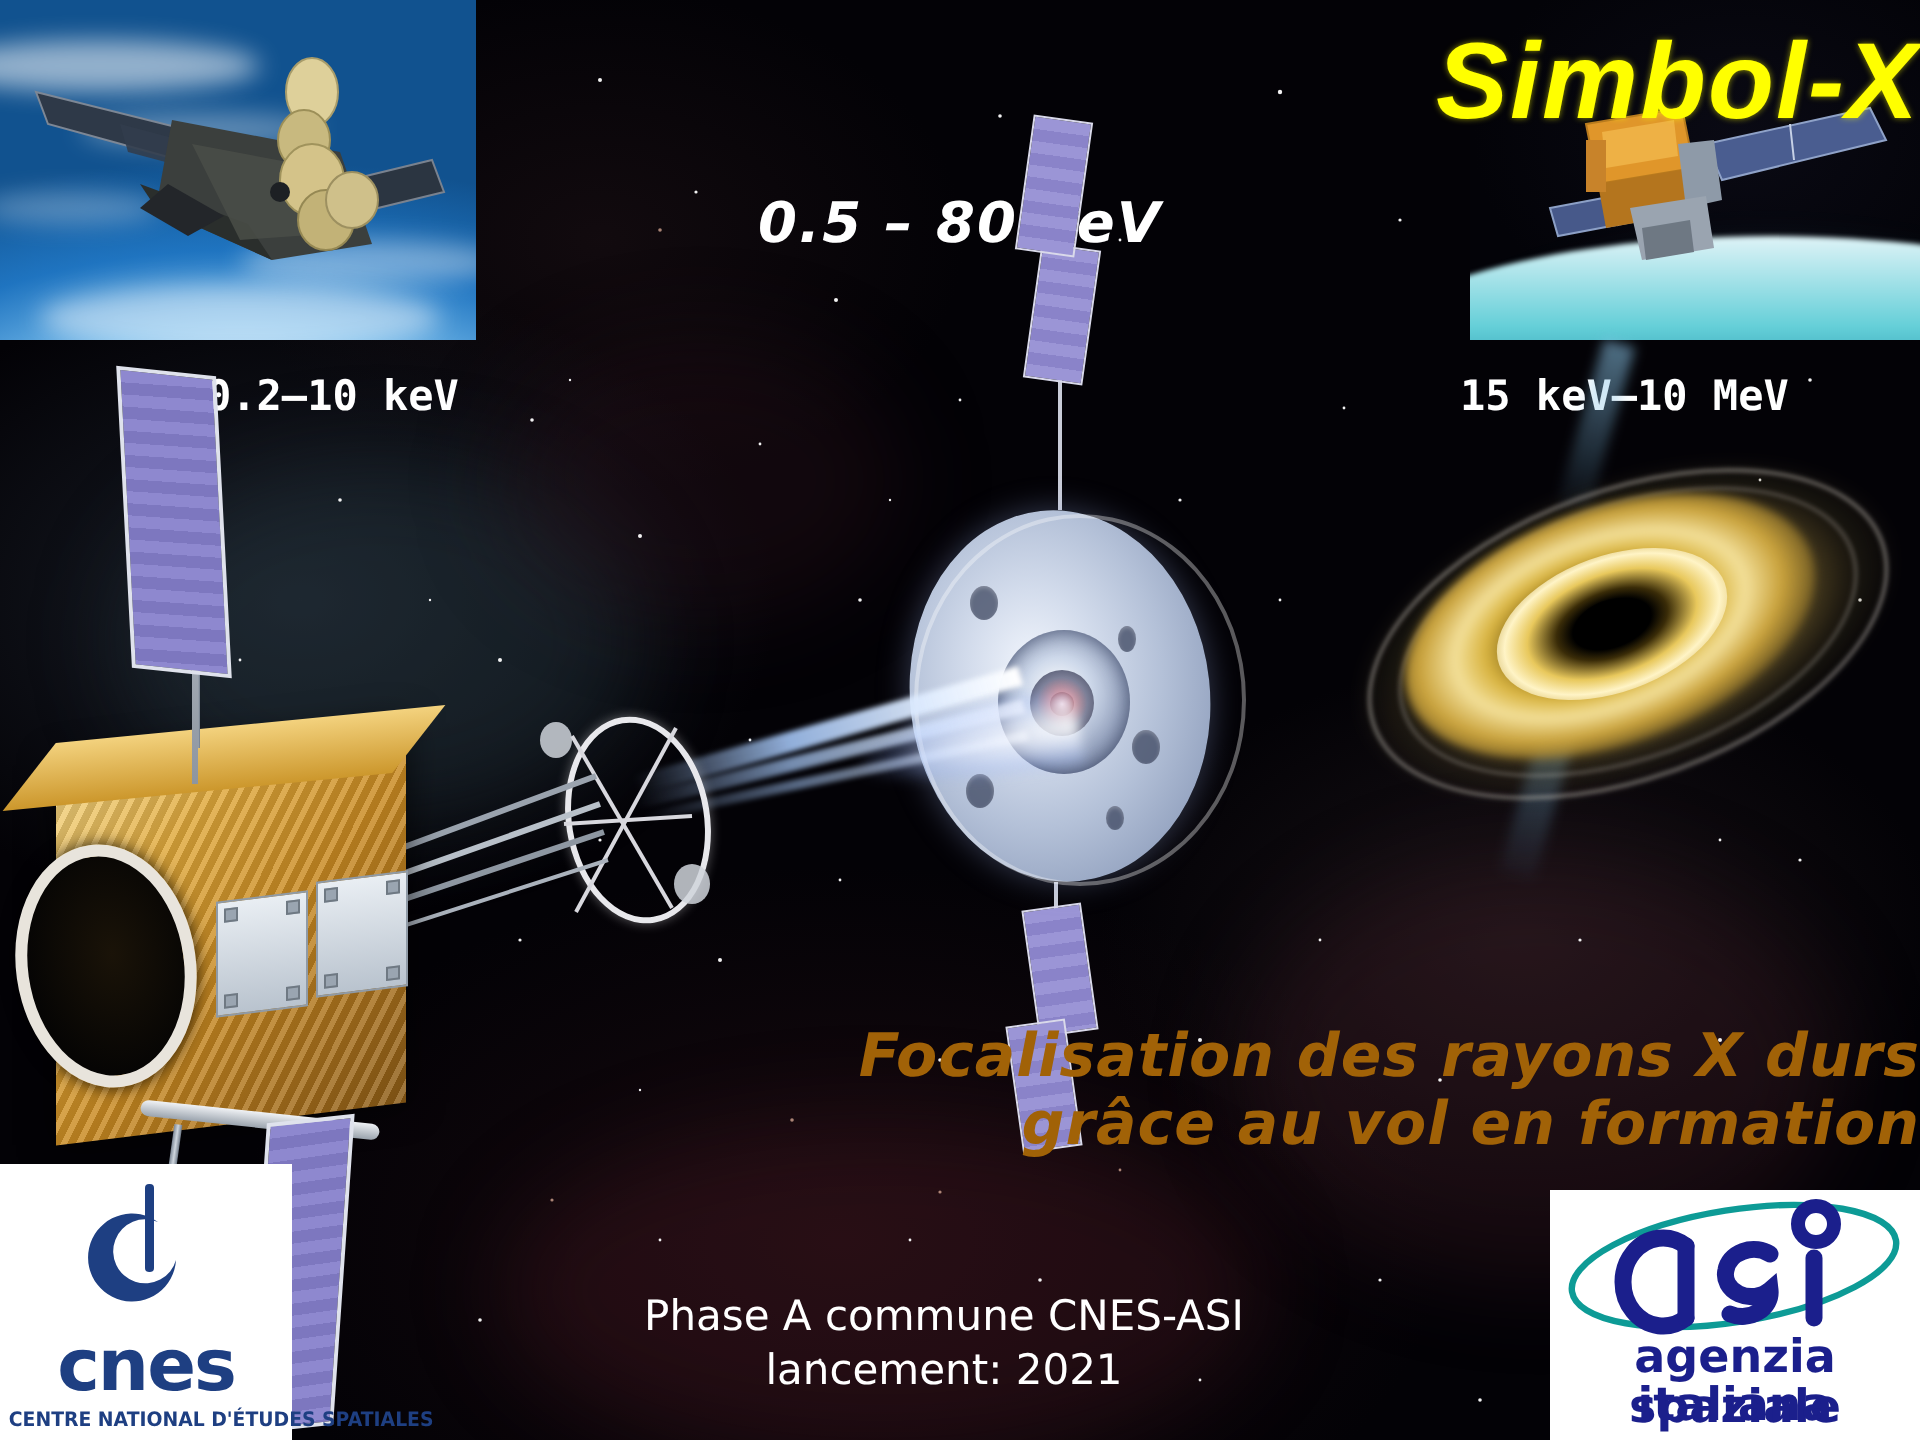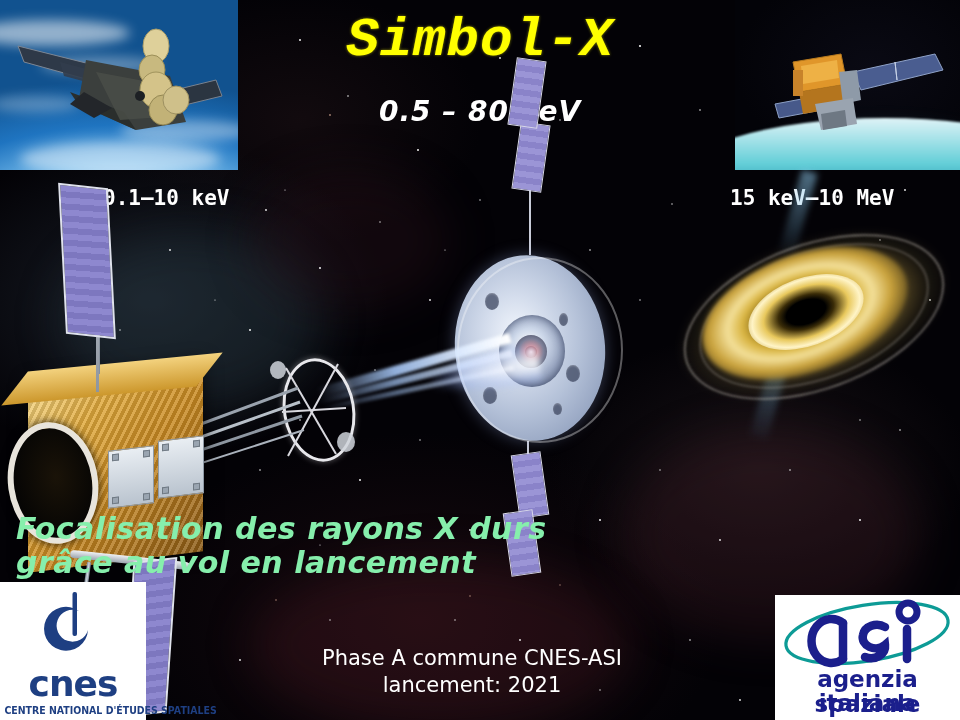--- a/index.html
+++ b/index.html
@@ -29,34 +29,34 @@
       linear-gradient(#1b6fc0,#0e4f92);}
   .cloudband{position:absolute;background:rgba(255,255,255,.55);filter:blur(6px);border-radius:50%;}
 
   .space-bg{position:absolute;inset:0;background:radial-gradient(ellipse at 60% 40%, #0a0a14 0%, #030308 70%);}
   .limb{position:absolute;left:-60px;bottom:-78px;width:420px;height:130px;border-radius:50%;
     background:linear-gradient(#dff3f7,#64cfd8 35%,#1f8fa8 60%,#0a3a52 100%);filter:blur(1.2px);}
   .limb-glow{position:absolute;left:-70px;bottom:-64px;width:440px;height:120px;border-radius:50%;
     background:radial-gradient(ellipse at 50% 100%, rgba(110,235,240,.75), transparent 70%);filter:blur(8px);}
 
   
-  .title{position:absolute;left:0;right:0;text-align:center;color:#ffff00;
-    font-family:Liberation Mono, monospace;font-weight:bold;font-style:italic;
+  .title{position:absolute;left:0;right:0;text-align:right;color:#ffff00;
+    font-family:Liberation Sans, sans-serif;font-weight:bold;font-style:italic;
     font-size:54px;letter-spacing:1px;top:10px;
     text-shadow:0 0 3px rgba(255,255,0,.55);}
   .subtitle{position:absolute;left:0;right:0;text-align:center;color:#ffffff;
     font-family:"DejaVu Sans",sans-serif;font-weight:bold;font-style:italic;
     font-size:28px;top:95px;letter-spacing:1px;}
 
   .band-label{position:absolute;color:#ffffff;font-family:"DejaVu Sans Mono",monospace;
     font-size:21px;font-weight:bold;letter-spacing:0px;white-space:nowrap;}
   #label-soft{left:103px;top:186px;}
   #label-hard{left:730px;top:186px;}
 
-  .caption{position:absolute;left:0;right:0;text-align:left;color:#86efac;
+  .caption{position:absolute;left:0;right:0;text-align:right;color:#a16207;
     font-family:"DejaVu Sans",sans-serif;font-style:italic;font-weight:bold;
     font-size:30px;line-height:34px;top:512px;letter-spacing:.5px;padding-left:16px;}
   .footer{position:absolute;left:0;right:16px;text-align:center;color:#ffffff;
     font-family:"DejaVu Sans",sans-serif;font-size:21px;line-height:27px;top:645px;}
 
   
   #mirror-sc{position:absolute;left:455px;top:255px;width:170px;height:190px;}
   .disc{position:absolute;left:0;top:0;width:150px;height:186px;border-radius:50%;
     background:
       radial-gradient(ellipse at 42% 42%, #f2f6fd 0%, #d3dcec 26%, #b4c1d8 52%, #94a3c0 78%, #6a7794 100%);
@@ -269,21 +269,21 @@
         <polygon points="80,104 118,98 122,124 86,130" fill="#9aa4b0"></polygon>
         <polygon points="86,114 110,110 112,126 88,130" fill="#6e7883"></polygon>
         <rect x="58" y="70" width="10" height="26" fill="#c8832a"></rect>
       </g>
     </svg>
   </div>
 
   <div class="title">Simbol-X</div>
   <div class="subtitle">0.5 – 80 keV</div>
 
-  <div class="band-label" id="label-soft">0.1–10 keV</div>
+  <div class="band-label" id="label-soft">0.2–10 keV</div>
   <div class="band-label" id="label-hard">15 keV–10 MeV</div>
 
   <div id="blackhole">
     <div class="jet" style="left:118px;top:-46px;width:16px;height:86px;transform:rotate(16deg);"></div>
     <div class="jet" style="left:92px;top:116px;width:18px;height:108px;transform:rotate(16deg);"></div>
     <div class="disc-outer"></div>
     <div class="bh-ring" style="left:6px;top:28px;width:268px;height:142px;"></div>
     <div class="bh-ring" style="left:22px;top:36px;width:236px;height:124px;opacity:.6;"></div>
     <div class="disc-mid"></div>
     <div class="disc-inner"></div>
@@ -358,21 +358,21 @@
     <div style="position:absolute;left:62px;top:186px;width:46px;height:146px;
         background:repeating-linear-gradient(178deg,#8e88cf 0 6px,#7d77bf 6px 12px);
         border:2px solid #dfe2ec;transform:skewY(9deg) rotate(-3deg);"></div>
     <div style="position:absolute;left:128px;top:560px;width:40px;height:150px;
         background:repeating-linear-gradient(178deg,#8e88cf 0 6px,#7d77bf 6px 12px);
         border:2px solid #dfe2ec;transform:skewY(-10deg) rotate(4deg);"></div>
   </div>
 
   <div class="caption">
     <div>Focalisation des rayons X durs</div>
-    <div>grâce au vol en lancement</div>
+    <div>grâce au vol en formation</div>
   </div>
 
   <div class="footer">
     <div>Phase A commune CNES-ASI</div>
     <div>lancement: 2021</div>
   </div>
 
   <div id="cnes-logo">
     <svg class="cnes-mark" viewBox="0 0 74 74">
       <path d="M50 40 A22 22 0 1 1 41 21 A16 16 0 1 0 50 40 Z" fill="#1e3f82"></path>

